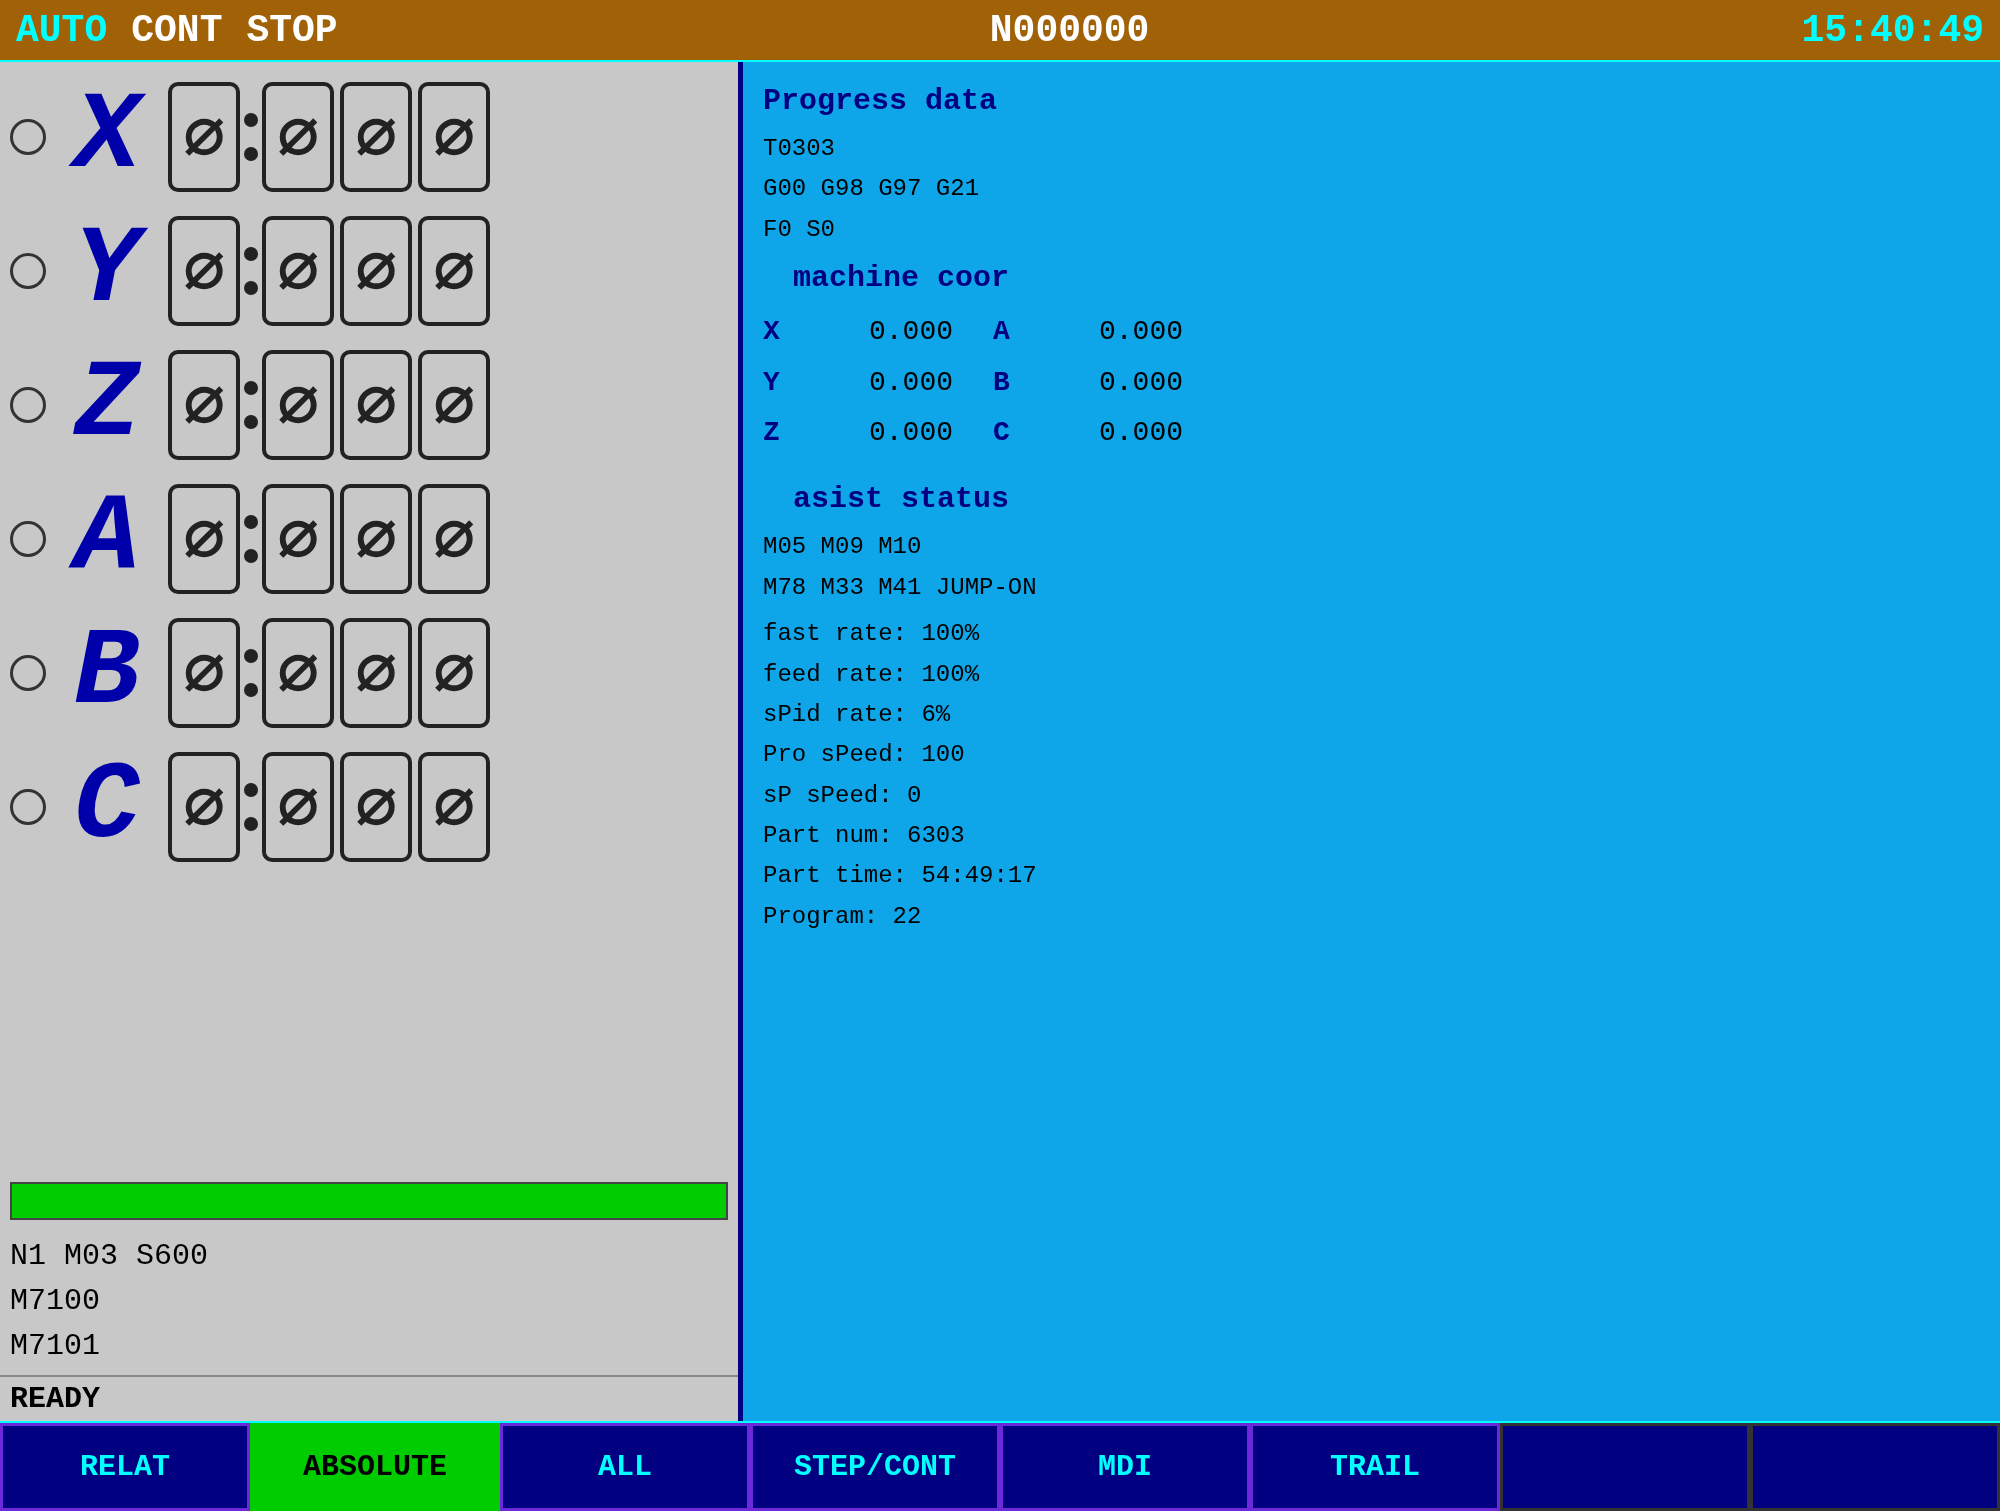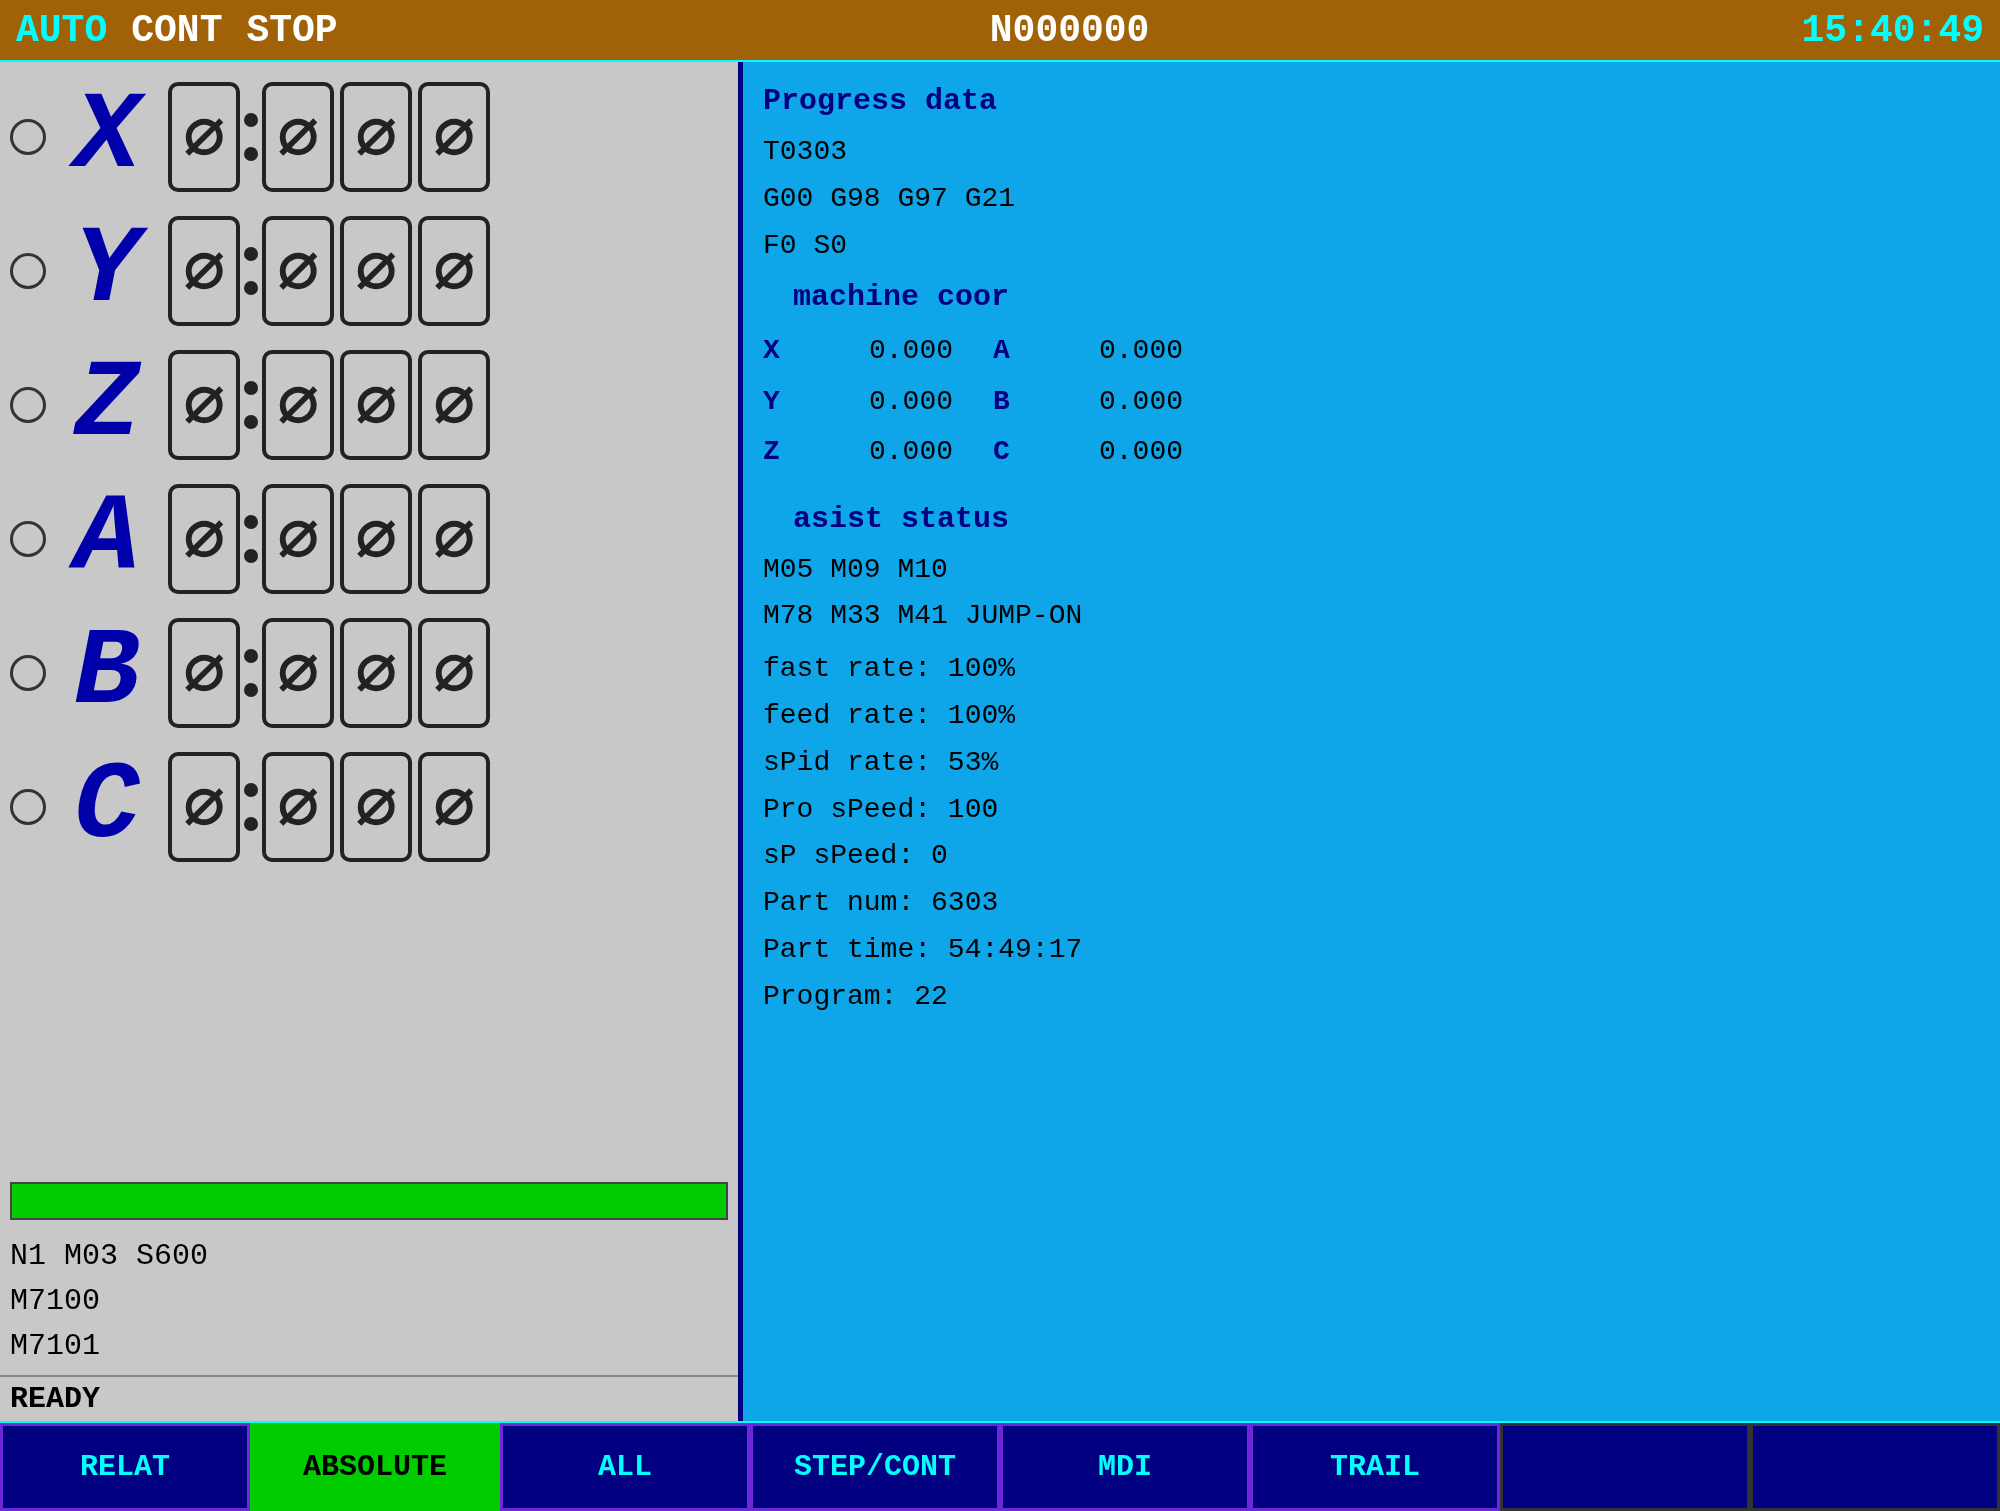--- a/index.html
+++ b/index.html
@@ -196,21 +196,21 @@
     #right-panel {
       flex: 1;
       background: #0ea5e9;
       padding: 12px 20px;
       display: flex;
       flex-direction: column;
       gap: 2px;
     }
 
     .info-line {
-      font-size: 28px;
+      font-size: 24px;
       color: #000;
       line-height: 1.6;
       font-family: Liberation Mono, monospace;
     }
 
     .info-heading {
       font-size: 30px;
       color: #000080;
       font-weight: bold;
       line-height: 1.8;
@@ -449,21 +449,21 @@
           <span class="coord-val2">0.000</span>
         </div>
       </div>
     <div style="height:10px"></div>
     <div class="info-section-title">asist status</div>
     <div class="info-line">M05      M09      M10</div>
     <div class="info-line">M78      M33      M41 JUMP-ON</div>
     <div style="height:4px"></div>
     <div class="info-line">fast rate:  100%</div>
     <div class="info-line">feed rate:  100%</div>
-    <div class="info-line">sPid rate:  53%</div>
+    <div class="info-line">sPid rate:  6%</div>
     <div class="info-line">Pro  sPeed:  100</div>
     <div class="info-line">sP   sPeed:  0</div>
     <div class="info-line">Part   num:  6303</div>
     <div class="info-line">Part  time:  54:49:17</div>
     <div class="info-line">Program: 22</div>
   </div>
 </div>
 
 <div id="toolbar">
 

